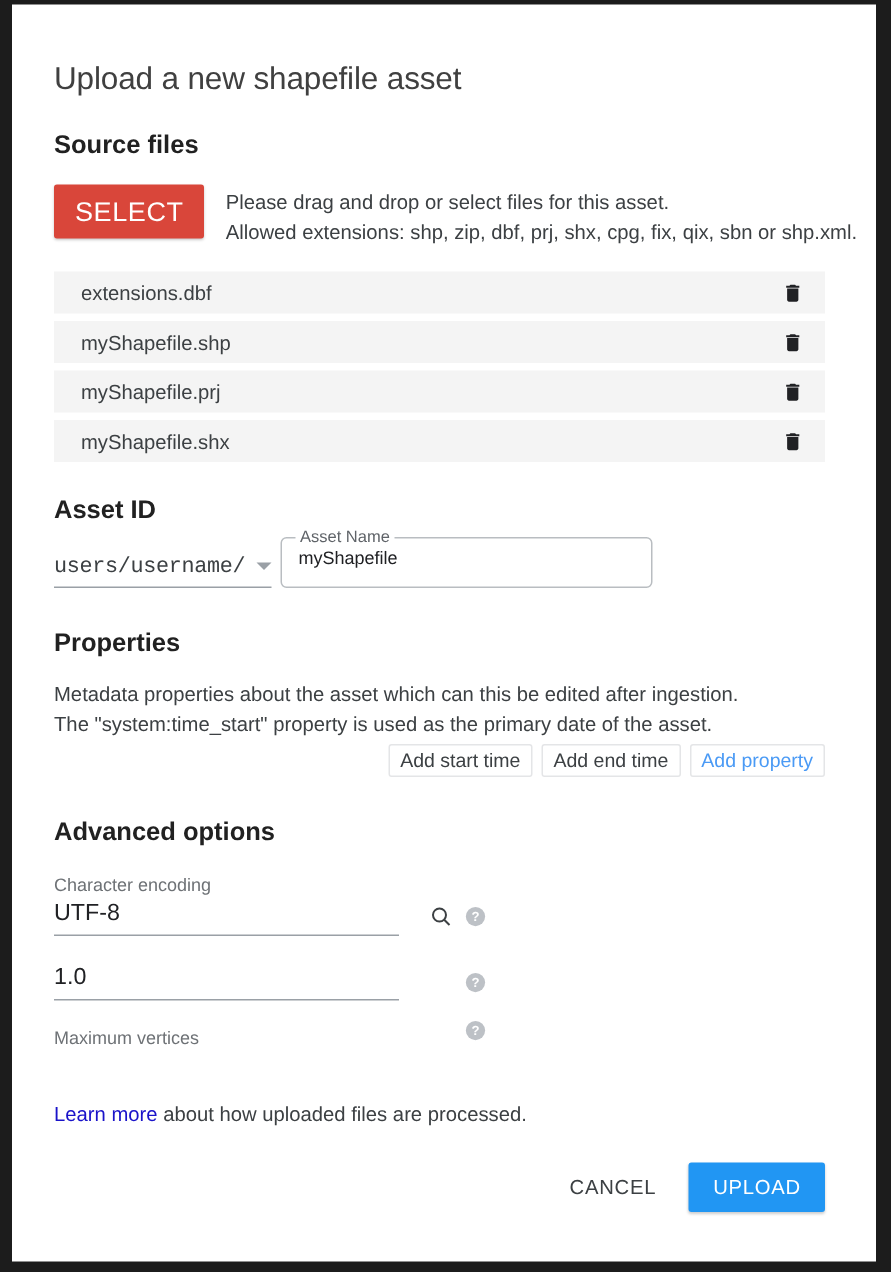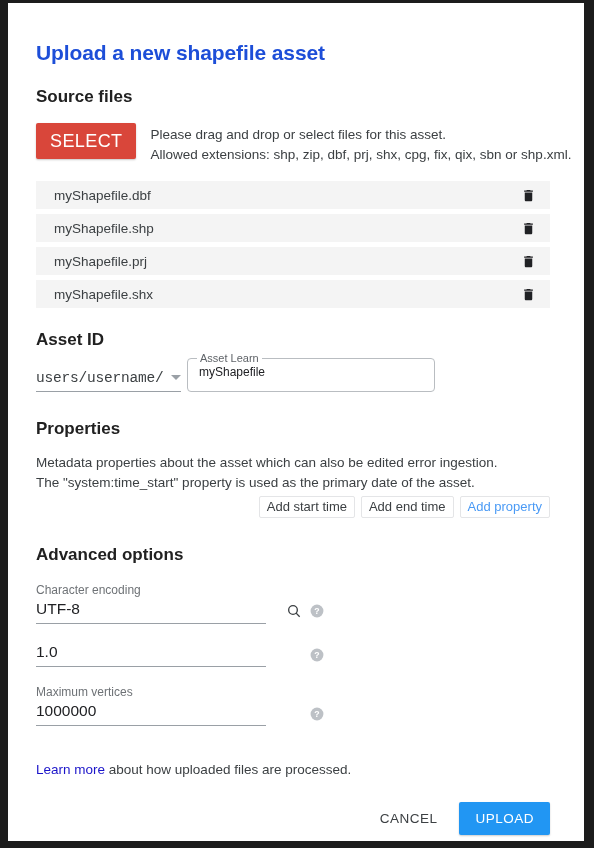--- a/index.html
+++ b/index.html
@@ -29,22 +29,22 @@
   .inner {
     position: absolute;
     left: 28px;
     top: 0;
     width: 520px;
   }
 
   
   .dialog-title {
     font-size: 21px;
-    font-weight: bold;
-    color: #1d4ed8;
+    font-weight: normal;
+    color: #404040;
     letter-spacing: -0.1px;
     margin: 0;
     padding-top: 37px;
     line-height: 26px;
   }
   .section-title {
     font-size: 17px;
     font-weight: bold;
     color: #212121;
     margin: 0;
@@ -296,21 +296,21 @@
     <div class="select-row">
       <button class="select-btn">SELECT</button>
       <div class="select-desc body-text">
         <div>Please drag and drop or select files for this asset.</div>
         <div>Allowed extensions: shp, zip, dbf, prj, shx, cpg, fix, qix, sbn or shp.xml.</div>
       </div>
     </div>
 
     <div id="file-list">
       <div class="file-row">
-        <span class="file-name">myShapefile.dbf</span>
+        <span class="file-name">extensions.dbf</span>
         <button class="trash-btn">
           <svg width="15" height="17" viewBox="0 0 24 24" aria-hidden="true">
             <path fill="#202124" d="M6 19c0 1.1.9 2 2 2h8c1.1 0 2-.9 2-2V7H6v12zM19 4h-3.5l-1-1h-5l-1 1H5v2h14V4z"></path>
           </svg>
         </button>
       </div>
       <div class="file-row">
         <span class="file-name">myShapefile.shp</span>
         <button class="trash-btn">
           <svg width="15" height="17" viewBox="0 0 24 24" aria-hidden="true">
@@ -337,29 +337,29 @@
     </div>
 
     <h2 class="section-title" id="asset-id-heading">Asset ID</h2>
 
     <div class="asset-id-row">
       <div class="prefix-select">
         <span class="prefix-text">users/username/</span>
         <span class="caret"></span>
       </div>
       <div class="outlined-field">
-        <span class="notch-label">Asset Learn</span>
+        <span class="notch-label">Asset Name</span>
         <span class="field-value">myShapefile</span>
       </div>
     </div>
 
     <h2 class="section-title" id="properties-heading">Properties</h2>
 
     <div class="body-text" id="properties-desc">
-      <div>Metadata properties about the asset which can also be edited error ingestion.</div>
+      <div>Metadata properties about the asset which can this be edited after ingestion.</div>
       <div>The "system:time_start" property is used as the primary date of the asset.</div>
     </div>
 
     <div class="prop-buttons">
       <button class="prop-btn">Add start time</button>
       <button class="prop-btn">Add end time</button>
       <button class="prop-btn accent">Add property</button>
     </div>
 
     <h2 class="section-title" id="advanced-heading">Advanced options</h2>
@@ -394,23 +394,20 @@
           <svg width="14" height="14" viewBox="0 0 24 24" aria-hidden="true">
             <circle cx="12" cy="12" r="11" fill="#bdc1c6"></circle>
             <text x="12" y="17" text-anchor="middle" font-family="Liberation Sans, sans-serif" font-size="15" font-weight="bold" fill="#ffffff">?</text>
           </svg>
         </span>
       </div>
     </div>
 
     <div class="adv-field">
       <div class="adv-label">Maximum vertices</div>
-      <div class="adv-input-line">
-        <div class="adv-value" title="Maximum vertices">1000000</div>
-      </div>
       <div class="adv-icons">
         <span class="icon-btn">
           <svg width="14" height="14" viewBox="0 0 24 24" aria-hidden="true">
             <circle cx="12" cy="12" r="11" fill="#bdc1c6"></circle>
             <text x="12" y="17" text-anchor="middle" font-family="Liberation Sans, sans-serif" font-size="15" font-weight="bold" fill="#ffffff">?</text>
           </svg>
         </span>
       </div>
     </div>
 

